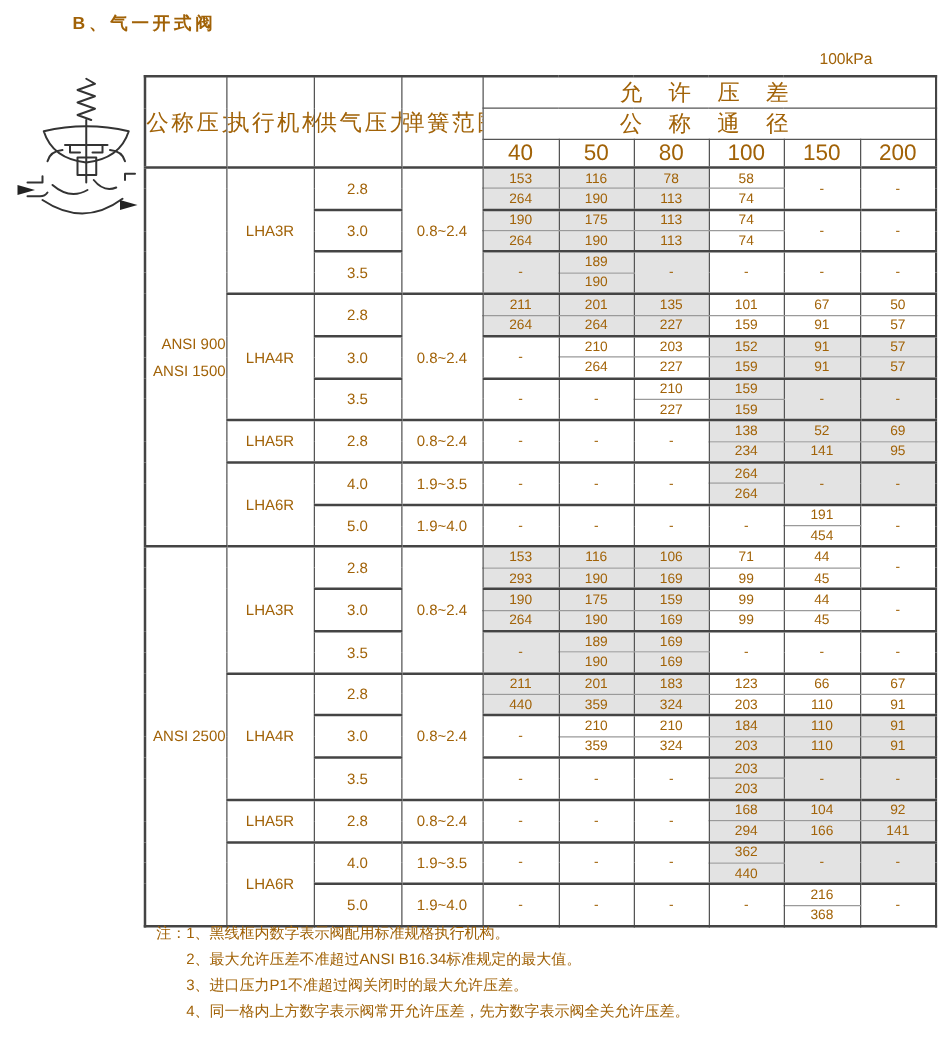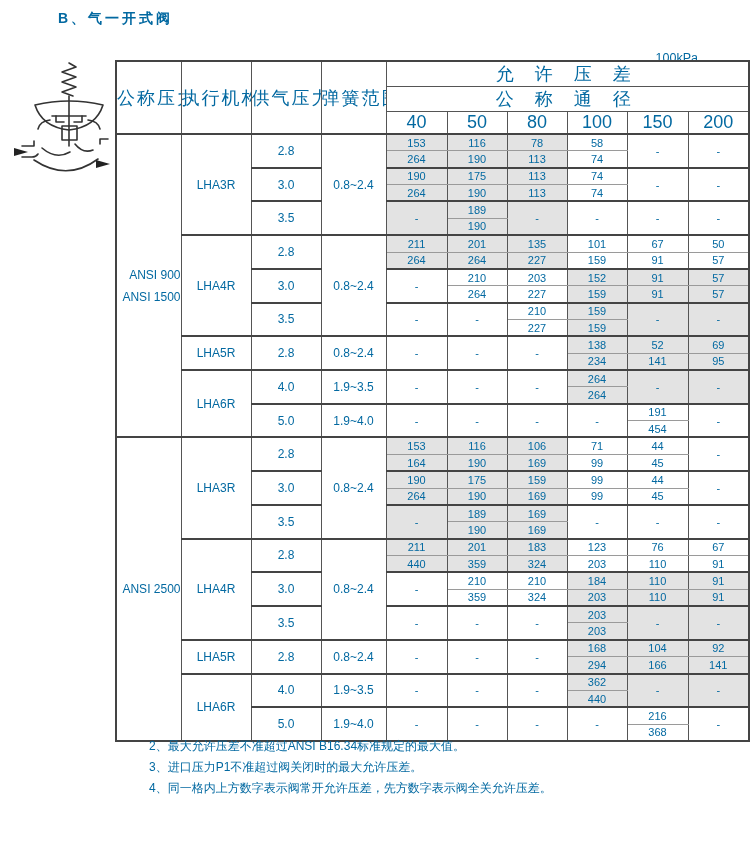--- a/index.html
+++ b/index.html
@@ -1,19 +1,19 @@
 <!DOCTYPE html>
 <html><head>
 <meta charset="utf-8">
 <style>
   html,body { margin:0; padding:0; background:#fff; }
   .page { position:relative; width:750px; height:845px; background:#fff; overflow:hidden;
-          font-family:"Liberation Sans","DejaVu Sans",sans-serif; color:#0369a1; }
+          font-family:"Liberation Sans","DejaVu Sans",sans-serif; color:#a16207; }
   .title { position:absolute; left:58px; top:10px; font-size:14px; font-weight:bold; letter-spacing:3px; }
-  .unit { position:absolute; top:40px; right:52px; font-size:12.5px;margin-top:11px; }
+  .unit { position:absolute; top:40px; right:52px; font-size:12.5px; }
   .schematic { position:absolute; left:12px; top:60px; width:100px; height:120px; }
   .tbl-wrap { position:absolute; left:115px; top:60px; }
   table { border-collapse:collapse; table-layout:fixed; width:633px; border:2px solid #444; }
   th, td { border:1px solid #9a9a9a; border-left-color:#555; border-right-color:#555;
            text-align:center; vertical-align:middle; padding:0; overflow:hidden; white-space:nowrap; }
   thead th { border:1px solid #555; font-weight:normal; font-size:18px; background:#fff; }
   thead tr.h1 { height:18px; } thead tr.h2 { height:17px;padding-left:20px; } thead tr.h3 { height:15px;padding-left:25px; }
   tbody tr { height:16.86px; }
   th.wide { letter-spacing:8px; }
   th.lbl { letter-spacing:2px; }
@@ -239,21 +239,21 @@
             <td rowspan="2" class="supply pt">2.8</td>
             <td rowspan="6" class="spring pt">0.8~2.4</td>
             <td class="val g pt">153</td>
             <td class="val g pt">116</td>
             <td class="val g pt">106</td>
             <td class="val pt">71</td>
             <td class="val pt">44</td>
             <td rowspan="2" class="dash pt">-</td>
           </tr>
           <tr>
-            <td class="val g">164</td>
+            <td class="val g">293</td>
             <td class="val g">190</td>
             <td class="val g">169</td>
             <td class="val">99</td>
             <td class="val">45</td>
           </tr>
           <tr>
             <td rowspan="2" class="supply pt">3.0</td>
             <td class="val g pt">190</td>
             <td class="val g pt">175</td>
             <td class="val g pt">159</td>
@@ -282,21 +282,21 @@
             <td class="val g">169</td>
           </tr>
           <tr>
             <td rowspan="6" class="actuator pt">LHA4R</td>
             <td rowspan="2" class="supply pt">2.8</td>
             <td rowspan="6" class="spring pt">0.8~2.4</td>
             <td class="val g pt">211</td>
             <td class="val g pt">201</td>
             <td class="val g pt">183</td>
             <td class="val pt">123</td>
-            <td class="val pt">76</td>
+            <td class="val pt">66</td>
             <td class="val pt">67</td>
           </tr>
           <tr>
             <td class="val g">440</td>
             <td class="val g">359</td>
             <td class="val g">324</td>
             <td class="val">203</td>
             <td class="val">110</td>
             <td class="val">91</td>
           </tr>
@@ -369,18 +369,21 @@
             <td rowspan="2" class="dash pt">-</td>
           </tr>
           <tr>
             <td class="val">368</td>
           </tr>
         </tbody>
     </table>
   </div>
 
   <div class="notes">
+    <div class="note-line">
+      <span>注：</span><span>1、黑线框内数字表示阀配用标准规格执行机构。</span>
+    </div>
     <div class="note-line indent">2、最大允许压差不准超过ANSI B16.34标准规定的最大值。</div>
     <div class="note-line indent">3、进口压力P1不准超过阀关闭时的最大允许压差。</div>
     <div class="note-line indent">4、同一格内上方数字表示阀常开允许压差，先方数字表示阀全关允许压差。</div>
   </div>
 
 </div>
 
 </body></html>

